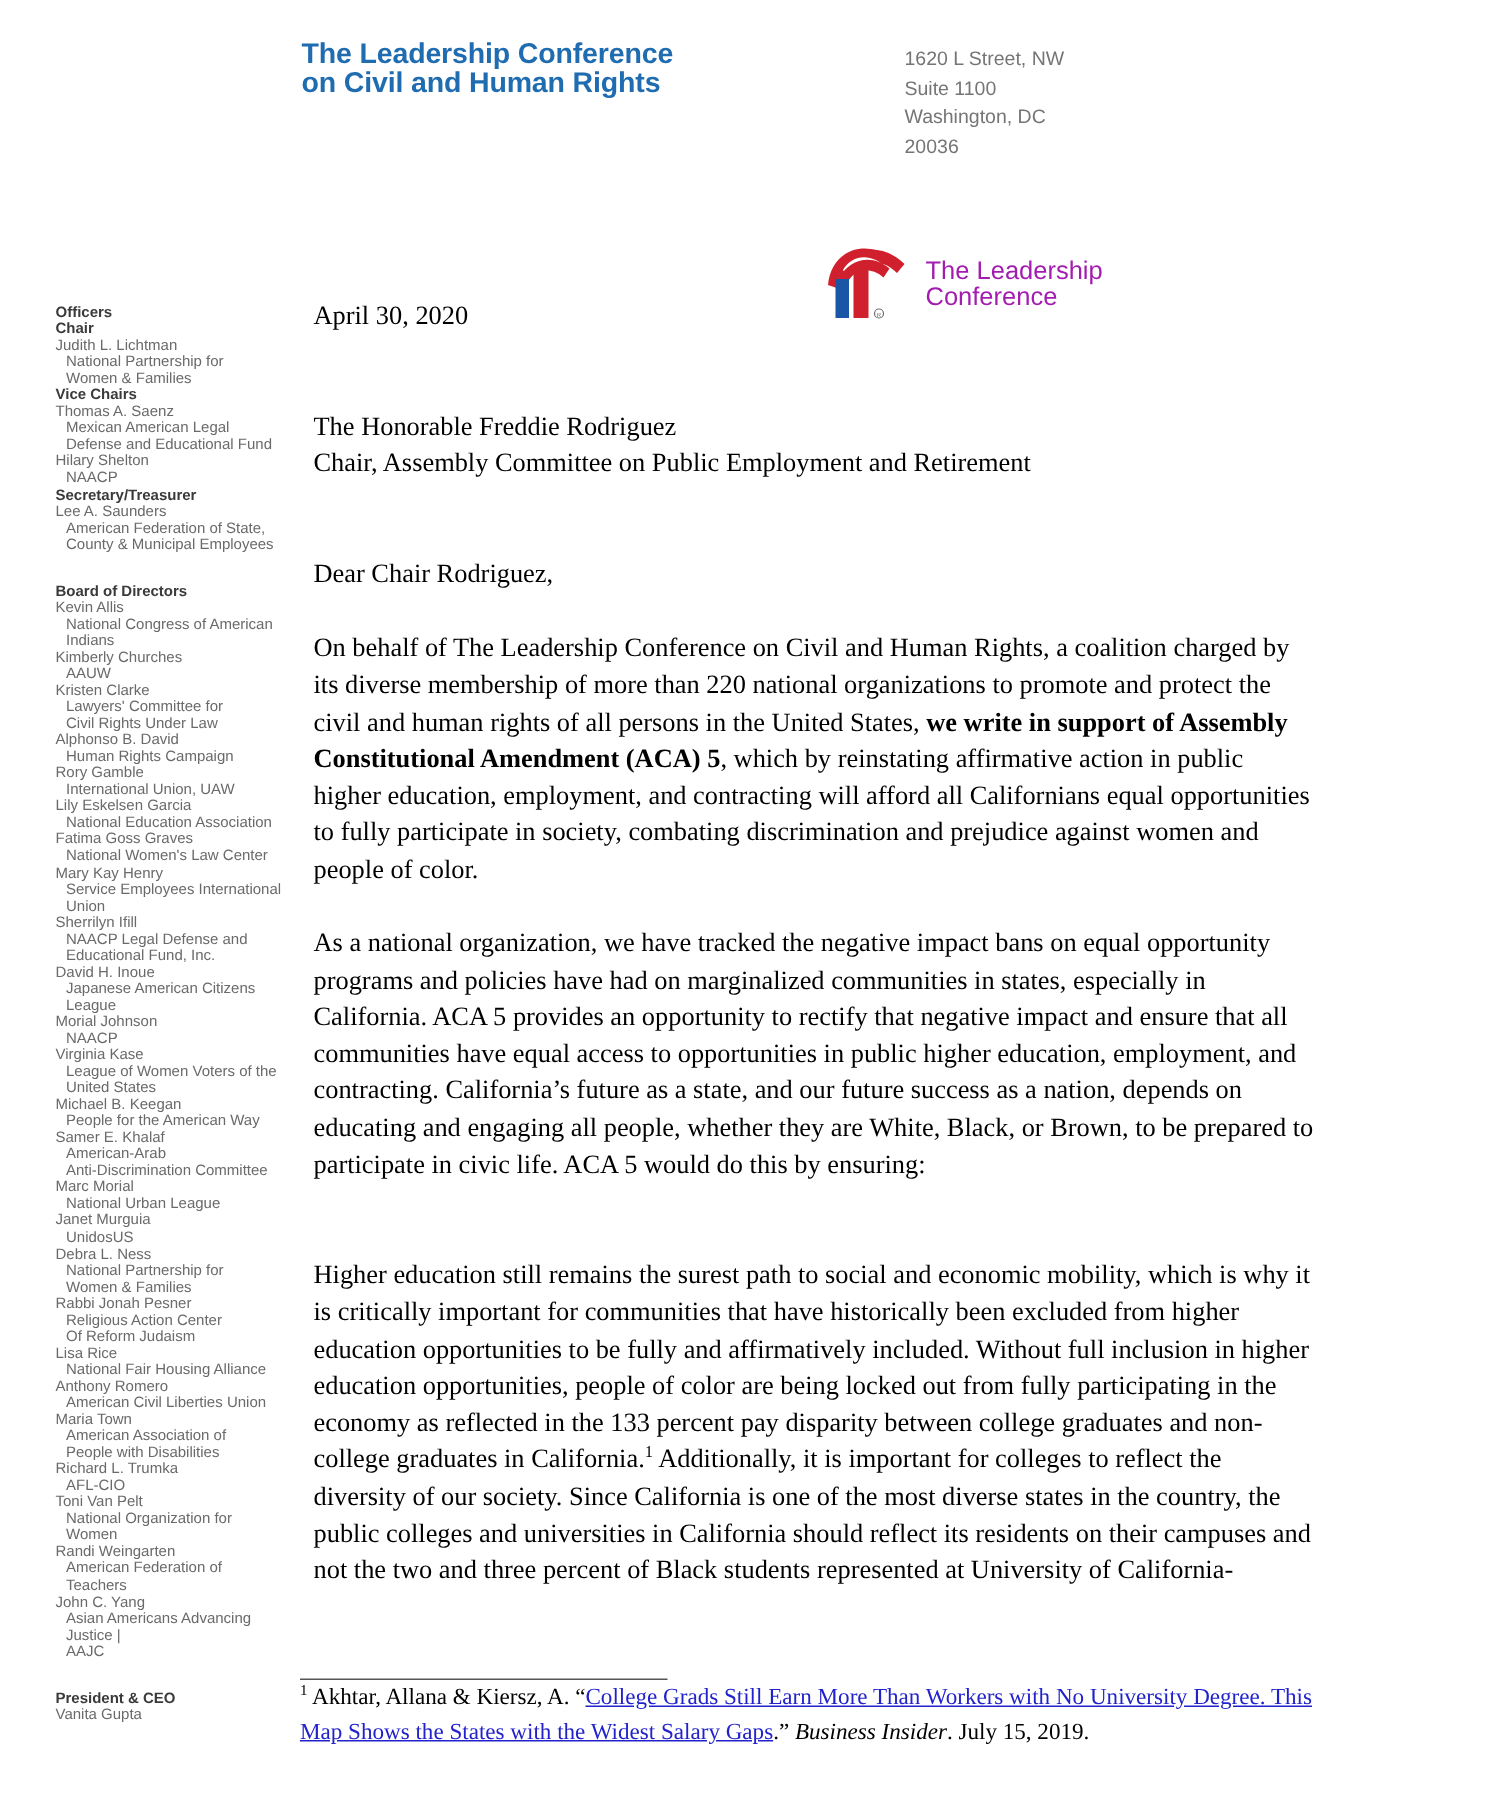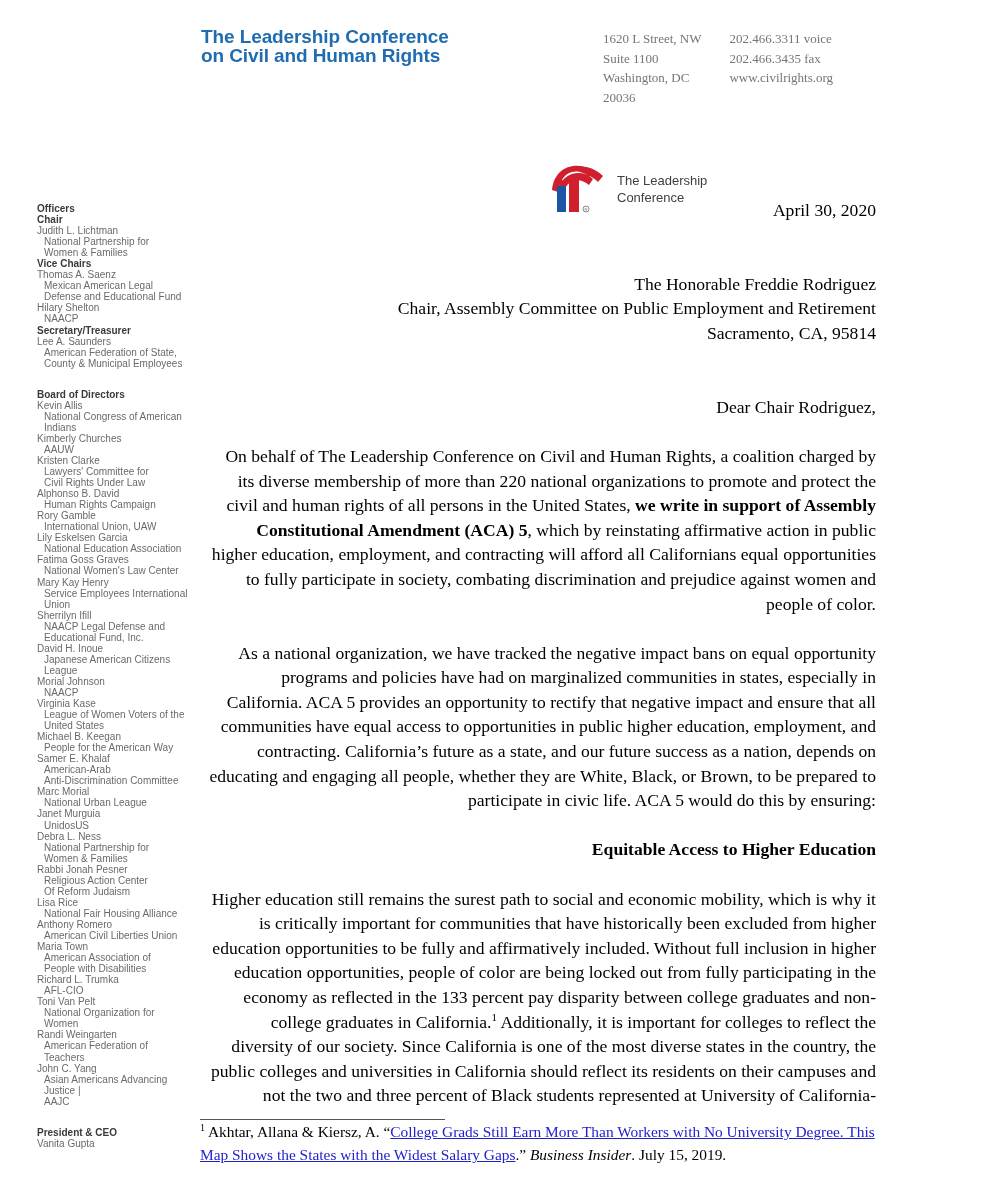--- a/index.html
+++ b/index.html
@@ -27,22 +27,21 @@
     font-size: 19px;
     line-height: 19px;
     color: #1f6cb0;
     letter-spacing: -0.1px;
   }
   #letterhead-contact {
     position: absolute;
     left: 603px;
     top: 29px;
     display: flex;
-    gap: 28px;
-    font-family: Liberation Serif, serif;
+    font-family: Liberation Sans, sans-serif;
     font-size: 13px;
     line-height: 19.5px;
     color: #757575;
   }
   #letterhead-contact .contact-col {
     white-space: nowrap;
   }
 
   
   #logo-block {
@@ -57,23 +56,23 @@
     left: 0;
     top: 0;
     width: 62px;
     height: 56px;
   }
   #logo-wordmark {
     position: absolute;
     left: 69px;
     top: 12px;
     font-family: "Liberation Sans", sans-serif;
-    font-size: 13px;
+    font-size: 17px;
     line-height: 17px;
-    color: #404040;
+    color: #a21caf;
     white-space: nowrap;
   }
 
   
   #sidebar {
     position: absolute;
     left: 37px;
     top: 203px;
     width: 152px;
     font-family: "Liberation Sans", sans-serif;
@@ -102,21 +101,20 @@
     left: 209px;
     top: 198px;
     width: 667px;
     font-family: "Liberation Serif", serif;
     font-size: 17.6px;
     line-height: 24.6px;
     color: #000000;
   }
   #letter p {
     margin: 0;
-    text-align: right;
   }
   #letter .blank {
     height: 24.6px;
   }
   #letter .bold {
     font-weight: bold;
   }
   #letter .addr-line {
     white-space: nowrap;
   }
@@ -164,25 +162,20 @@
   <div>The Leadership Conference</div>
   <div>on Civil and Human Rights</div>
 </div>
 
 <div id="letterhead-contact">
   <div class="contact-col">
     <div>1620 L Street, NW</div>
     <div>Suite 1100</div>
     <div>Washington, DC</div>
     <div>20036</div>
-  </div>
-  <div class="contact-col">
-    <div>202.466.3311 voice</div>
-    <div>202.466.3435 fax</div>
-    <div>www.civilrights.org</div>
   </div>
 </div>
 
 <div id="logo-block">
   <svg id="logo-mark" viewBox="0 0 62 56">
     <path d="M10 22 C16 4, 40 1, 55 16 L50 22 C38 10, 20 12, 15 26 Z" fill="#d0202e"></path>
     <path d="M17 28 C21 12, 42 9, 54 22 L50 28 C40 18, 26 20, 23 32 Z" fill="#d0202e" opacity="0"></path>
     <path d="M4 30 C6 8, 26 0, 44 10 L40 17 C26 10, 12 16, 10 32 Z" fill="#d0202e"></path>
     <path d="M14 20 C20 9, 34 9, 42 18 L38 24 C31 17, 22 18, 18 26 Z" fill="#ffffff"></path>
     <path d="M11 26 C18 12, 34 9, 45 19 L41 25 C32 17, 20 19, 16 31 Z" fill="#d0202e"></path>
@@ -277,30 +270,28 @@
     <div class="s-head">President &amp; CEO</div>
     <div class="s-person">Vanita Gupta</div>
   </div>
 
 <div id="letter">
   <p>April 30, 2020</p>
   <div class="blank"></div>
   <div class="blank"></div>
   <p class="addr-line">The Honorable Freddie Rodriguez</p>
   <p class="addr-line">Chair, Assembly Committee on Public Employment and Retirement</p>
-  <p class="addr-line">Sacramento, CA, 95814</p>
   <div class="blank"></div>
   <div class="blank"></div>
   <p>Dear Chair Rodriguez,</p>
   <div class="blank"></div>
   <p><span>On behalf of The Leadership Conference on Civil and Human Rights, a coalition charged by its diverse membership of more than 220 national organizations to promote and protect the civil and human rights of all persons in the United States, </span><span class="bold">we write in support of Assembly Constitutional Amendment (ACA) 5</span><span>, which by reinstating affirmative action in public higher education, employment, and contracting will afford all Californians equal opportunities to fully participate in society, combating discrimination and prejudice against women and people of color.</span></p>
   <div class="blank"></div>
   <p>As a national organization, we have tracked the negative impact bans on equal opportunity programs and policies have had on marginalized communities in states, especially in California. ACA 5 provides an opportunity to rectify that negative impact and ensure that all communities have equal access to opportunities in public higher education, employment, and contracting. California’s future as a state, and our future success as a nation, depends on educating and engaging all people, whether they are White, Black, or Brown, to be prepared to participate in civic life. ACA 5 would do this by ensuring:</p>
   <div class="blank"></div>
-  <p class="bold">Equitable Access to Higher Education</p>
   <div class="blank"></div>
   <p><span>Higher education still remains the surest path to social and economic mobility, which is why it is critically important for communities that have historically been excluded from higher education opportunities to be fully and affirmatively included. Without full inclusion in higher education opportunities, people of color are being locked out from fully participating in the economy as reflected in the 133 percent pay disparity between college graduates and non-college graduates in California.</span><sup>1</sup><span> Additionally, it is important for colleges to reflect the diversity of our society. Since California is one of the most diverse states in the country, the public colleges and universities in California should reflect its residents on their campuses and not the two and three percent of Black students represented at University of California-</span></p>
 </div>
 
 <div id="footnote-area">
   <div id="footnote-rule"></div>
   <div id="footnote-text"><sup>1</sup><span> Akhtar, Allana &amp; Kiersz, A. “</span><span class="flink">College Grads Still Earn More Than Workers with No University Degree. This Map Shows the States with the Widest Salary Gaps</span><span>.” </span><span class="ital">Business Insider</span><span>. July 15, 2019.</span></div>
 </div>
 
 </body></html>

